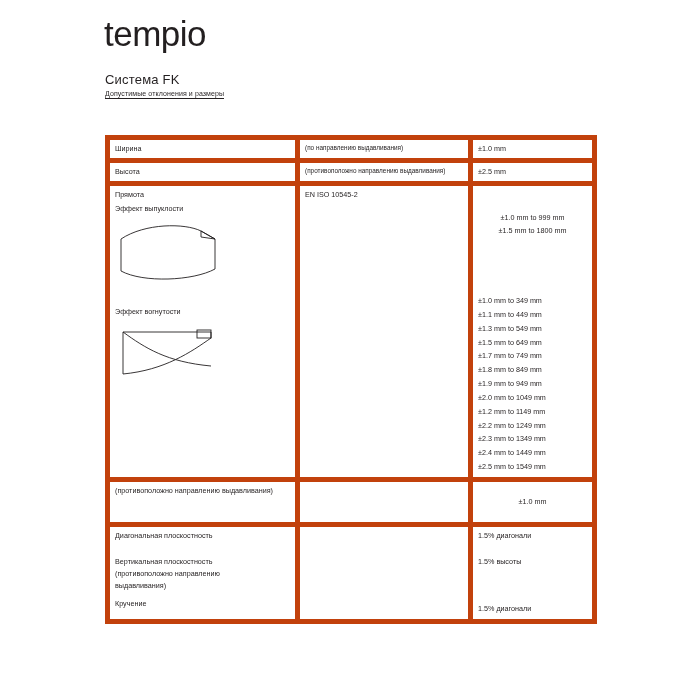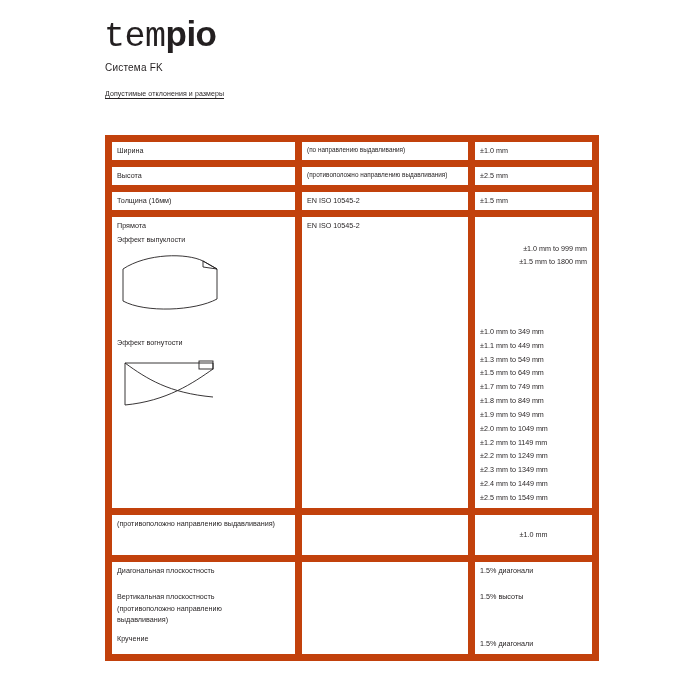--- a/index.html
+++ b/index.html
@@ -24,27 +24,27 @@
   }
   .brand {
     position: absolute;
     left: 104px;
     top: 14px;
     font-size: 35px;
     letter-spacing: -0.5px;
     line-height: 40px;
     color: #231f20;
   }
-  .brand .b-light { font-weight: 700; }
-  .brand .b-bold { font-weight: 400; font-family: Liberation Mono, monospace; }
+  .brand .b-light { font-weight: 400; }
+  .brand .b-bold { font-weight: 400; }
   .subtitle {
     position: absolute;
     left: 105px;
-    top: 62px;
-    font-size: 10px;
+    top: 72px;
+    font-size: 13px;
     letter-spacing: 0.2px;
     color: #231f20;
   }
   .section-note {
     position: absolute;
     left: 105px;
     top: 90px;
     font-size: 7px;
     letter-spacing: 0.1px;
     color: #231f20;
@@ -54,40 +54,40 @@
   table.spec {
     position: absolute;
     left: 105px;
     top: 135px;
     width: 487px;
     border-collapse: collapse;
     table-layout: fixed;
     font-size: 7.2px;
   }
   table.spec td {
-    border: 7px solid #c2410c;
+    border: 5px solid #c2410c;
     padding: 3px 5px;
     vertical-align: top;
     color: #231f20;
     line-height: 1.65;
   }
   col.c1 { width: 190px; }
   col.c2 { width: 173px; }
   col.c3 { width: 124px; }
   .c-center { text-align: center; }
   .small-note {
     font-size: 6.4px;
     color: #333;
   }
   .row-label { white-space: pre-line; }
   .val-list div {
     line-height: 1.92;
     white-space: nowrap;
   }
-  .val-top div { text-align: right; line-height: 1.9; }
+  .val-top div { text-align: center; line-height: 1.9; }
   .fig-wrap {
     padding-top: 4px;
     padding-bottom: 4px;
   }
   .lbl-blk { margin-top: 2px; }
 </style>
 </head>
 <body>
 
 <div class="page">
@@ -113,25 +113,20 @@
         <td class="small-note">(по направлению выдавливания)</td>
         <td>±1.0 mm</td>
       </tr>
 
       <tr>
         <td>Высота</td>
         <td class="small-note">(противоположно направлению выдавливания)</td>
         <td>±2.5 mm</td>
       </tr>
 
-      <tr>
-        <td>Толщина (16мм)</td>
-        <td>EN ISO 10545-2</td>
-        <td>±1.5 mm</td>
-      </tr>
 
       <tr>
         <td>
           <div>Прямота</div>
           <div class="lbl-blk">Эффект выпуклости</div>
           <div class="fig-wrap">
             <svg width="110" height="78" viewBox="0 0 110 78" aria-hidden="true">
               <path d="M6 20 C 30 4, 70 4, 86 12 L 100 20 L 100 50 C 78 62, 28 64, 6 52 Z" fill="none" stroke="#231f20" stroke-width="0.9"></path>
               <path d="M86 12 L 100 20" fill="none" stroke="#231f20" stroke-width="0.9"></path>
               <path d="M86 12 L 86 18 L 100 20" fill="none" stroke="#231f20" stroke-width="0.9"></path>

